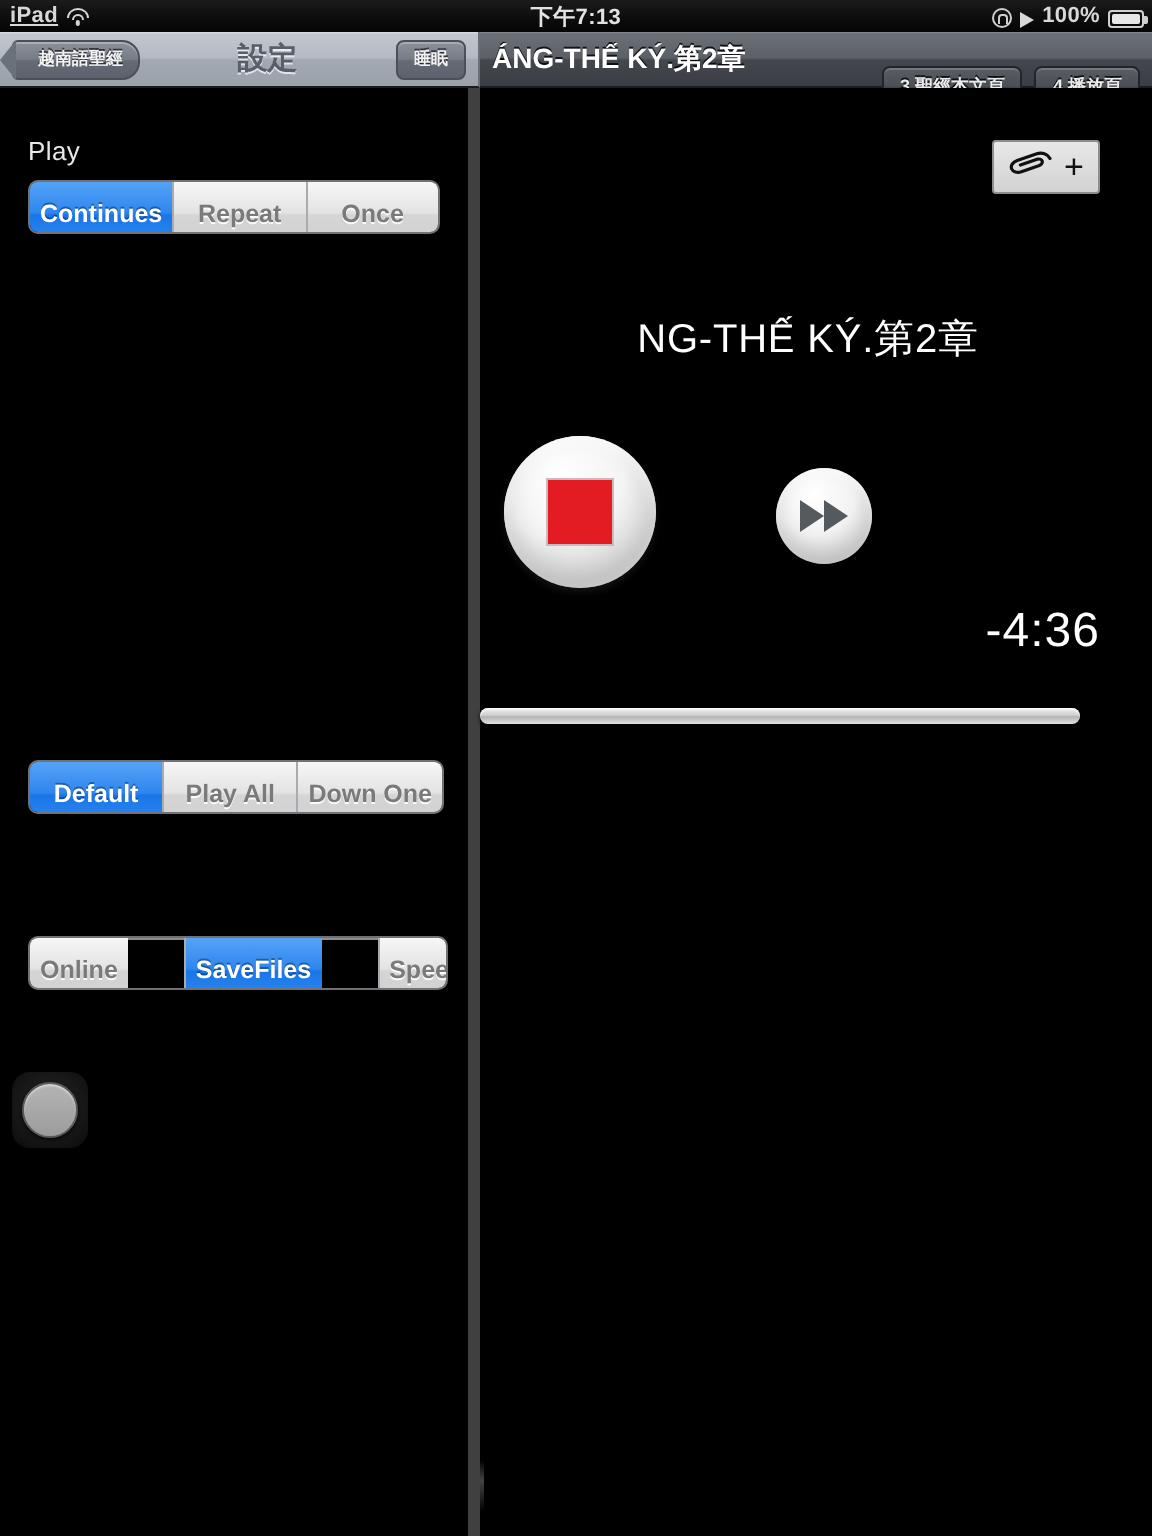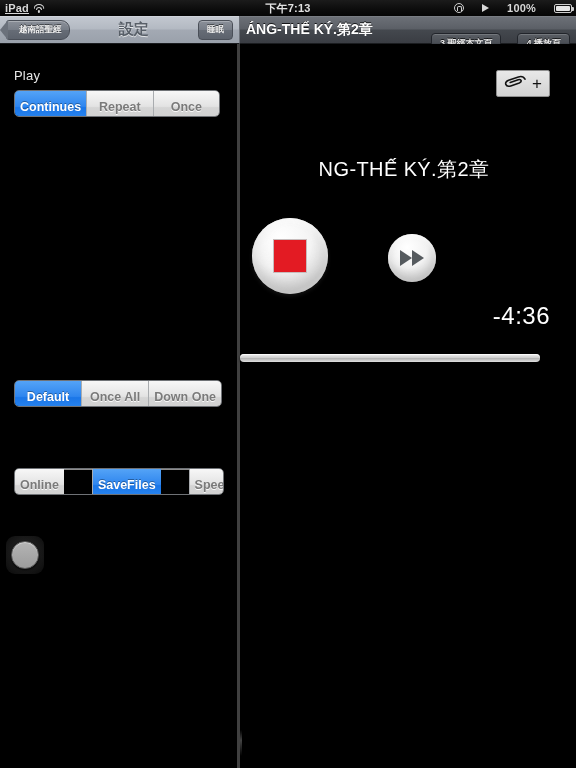--- a/index.html
+++ b/index.html
@@ -14,21 +14,21 @@
   
   .statusbar{
     position:absolute; top:0; left:0; width:576px; height:16px;
     background:linear-gradient(to bottom,#1b1b1b 0%,#0d0d0d 55%,#050505 100%);
     display:flex; align-items:center; color:#d8d8d8;
     font-size:11px; font-weight:bold; letter-spacing:.2px;
   }
   .sb-left{ display:flex; align-items:center; gap:4px; padding-left:5px;text-decoration:underline; }
   .sb-center{ position:absolute; left:0; right:0; text-align:center;
     font-size:11px; font-weight:bold; color:#e2e2e2; }
-  .sb-right{ position:absolute; right:4px; display:flex; align-items:center; gap:18px; }
+  .sb-right{ position:absolute; right:4px; display:flex; align-items:flex-end; gap:4px; }
   .wifi-ico{ width:11px; height:9px; position:relative; display:inline-block; }
   .wifi-ico i{ position:absolute; border:1.2px solid #d6d6d6; border-bottom:none;
      border-radius:50% 50% 0 0 / 100% 100% 0 0; left:50%; transform:translateX(-50%); }
   .wifi-ico i:nth-child(1){ width:11px; height:5px; bottom:4px; }
   .wifi-ico i:nth-child(2){ width:6px; height:3px; bottom:3px; }
   .wifi-ico i:nth-child(3){ width:2.2px; height:2.2px; bottom:0; background:#d6d6d6;
      border:none; border-radius:50%; }
   .rot-ico{ width:10px; height:10px; border:1.2px solid #cfcfcf; border-radius:50%;
      position:relative; }
   .rot-ico::after{ content:""; position:absolute; width:3px; height:4px;
@@ -41,21 +41,21 @@
   .batt::after{ content:""; position:absolute; right:-3px; top:2px; width:2px;
      height:4px; background:#cfcfcf; border-radius:0 1px 1px 0; }
   .batt i{ display:block; width:100%; height:100%; background:#e6e6e6; border-radius:1px; }
 
   
   .navbar{
     position:absolute; top:16px; height:28px;
     background:linear-gradient(to bottom,#8d9096 0%,#6c7077 3%,#5b5f66 48%,
       #44484e 52%,#3a3d43 100%);
     border-bottom:1px solid #1a1c1f;
-    display:flex; align-items:center;gap:10px;
+    display:flex; align-items:center;
   }
   .navbar.master{ left:0; width:240px;
     background:linear-gradient(to bottom,#d9dde3 0%,#c2c7cf 4%,#b3b9c2 48%,
       #a3a9b3 52%,#9aa1ab 100%);
     border-right:1px solid #6b7078;
   }
   .navbar.detail{ left:240px; width:336px; }
   .nav-title{
     flex:1; text-align:center; font-size:15px; font-weight:bold;
     color:#585f68; text-shadow:0 1px 0 rgba(255,255,255,.7);
@@ -95,21 +95,21 @@
     text-shadow:0 -1px 0 rgba(0,0,0,.8);
     background:linear-gradient(to bottom,#5a5e64 0%,#4a4e55 48%,#3c4047 52%,#34383e 100%);
     border:1px solid #21242a; border-radius:4px;
     box-shadow:inset 0 1px 0 rgba(255,255,255,.16);
     margin-right:6px; white-space:nowrap;margin-top:28px;
   }
 
   
   .master-panel{
     position:absolute; left:0; top:44px; width:240px; height:724px;
-    background:#000; border-right:3px solid #404040;
+    background:#000; border-right:6px solid #404040;
   }
   .detail-panel{
     position:absolute; left:240px; top:44px; width:336px; height:724px; background:#000;
   }
 
   .play-label{
     position:absolute; left:14px; top:24px;
     font-size:13px; color:#e8e8e8; letter-spacing:.2px;
   }
 
@@ -241,21 +241,21 @@
     <div class="play-label">Play</div>
 
     <div class="seg" id="seg-play">
       <div class="seg-item sel">Continues</div>
       <div class="seg-item">Repeat</div>
       <div class="seg-item">Once</div>
     </div>
 
     <div class="seg" id="seg-down">
       <div class="seg-item sel">Default</div>
-      <div class="seg-item">Once All</div>
+      <div class="seg-item">Play All</div>
       <div class="seg-item">Down One</div>
     </div>
 
     <div class="seg" id="seg-mode">
       <div class="seg-item">Online</div>
       <div class="seg-item sel">SaveFiles</div>
       <div class="seg-item">Speed</div>
     </div>
 
     <div class="knob-wrap">

